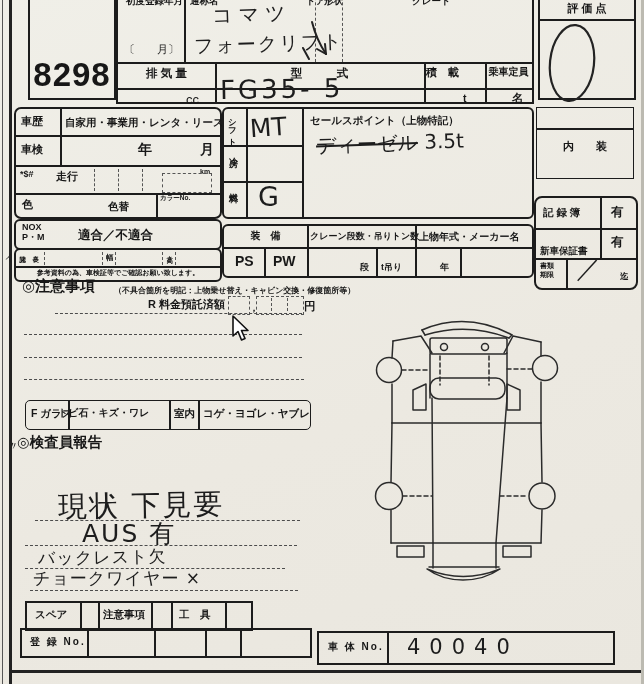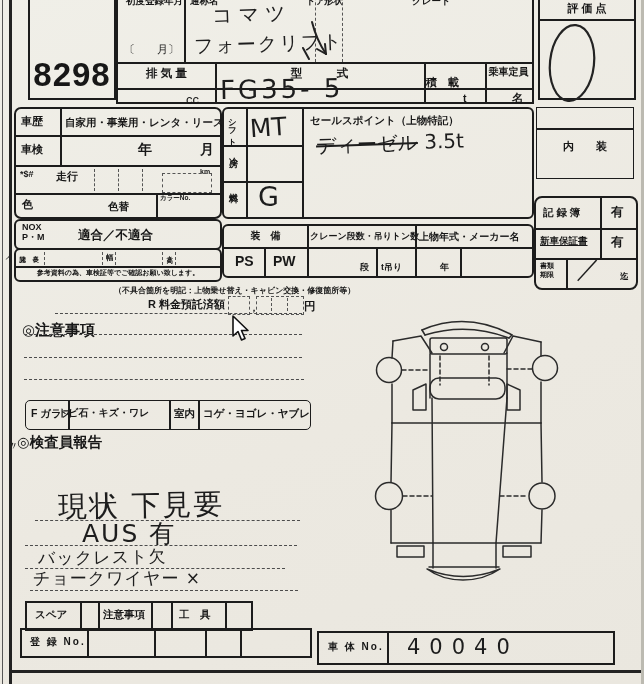--- a/index.html
+++ b/index.html
@@ -42,21 +42,21 @@
     <div class="txt b" style="left:294px;top:4px;font-size:9.5px;">グレード</div>
     <div class="vline" style="left:66px;top:0;height:70px;"></div>
     <div class="vdot" style="left:197px;top:0;height:70px;"></div>
     <div class="vdot" style="left:224px;top:0;height:70px;"></div>
     <div class="txt" style="left:6px;top:52px;font-size:11px;">〔　　月〕</div>
     <div class="txt hand" style="left:94px;top:12px;font-size:20px;letter-spacing:6px;transform:rotate(-2deg);">コマツ</div>
     <div class="txt hand" style="left:76px;top:42px;font-size:19px;letter-spacing:2px;transform:rotate(-2deg);">フォークリフト</div>
     <div class="hline" style="left:0;top:70px;width:414px;"></div>
     <div class="txt b center" style="left:0;top:75px;width:97px;font-size:11.5px;">排 気 量</div>
     <div class="txt b center" style="left:97px;top:75px;width:209px;font-size:11.5px;">型　　　式</div>
-    <div class="txt b center" style="left:306px;top:85px;width:37px;font-size:11px;">積　載</div>
+    <div class="txt b center" style="left:306px;top:75px;width:37px;font-size:11px;">積　載</div>
     <div class="txt b center" style="left:367px;top:75px;width:47px;font-size:10px;">乗車定員</div>
     <div class="vline" style="left:97px;top:70px;height:40px;"></div>
     <div class="vline" style="left:306px;top:70px;height:40px;"></div>
     <div class="vline" style="left:367px;top:70px;height:40px;"></div>
     <div class="hline" style="left:0;top:96px;width:414px;"></div>
     <div class="txt" style="left:68px;top:101px;font-size:13px;">cc</div>
     <div class="txt hand" style="left:102px;top:84px;font-size:26px;letter-spacing:3px;transform:rotate(-1deg);">FG35- 5</div>
     <div class="txt b" style="left:345px;top:101px;font-size:10.5px;">t</div>
     <div class="txt b" style="left:394px;top:100px;font-size:11.5px;">名</div>
   </div>
@@ -159,31 +159,31 @@
   <div class="boxp" style="left:536px;top:107px;width:96px;height:70px;border-width:1.5px;">
     <div class="txt b center" style="left:0;top:5px;width:96px;font-size:11px;margin-top:28px;">内　　装</div>
     <div class="hline" style="left:0;top:20px;width:96px;"></div>
   </div>
 
   <div class="panel" style="left:534px;top:196px;width:100px;height:90px;border-radius:8px;">
     <div class="txt b" style="left:7px;top:9px;font-size:10.5px;">記 録 簿</div>
     <div class="vline" style="left:64px;top:0;height:60px;"></div>
     <div class="txt b" style="left:75px;top:8px;font-size:12.5px;">有</div>
     <div class="hline" style="left:0;top:30px;width:100px;"></div>
-    <div class="txt b" style="left:4px;top:38px;font-size:9.5px;text-decoration:underline;">新車保証書</div>
+    <div class="txt b" style="left:4px;top:48px;font-size:9.5px;">新車保証書</div>
     <div class="txt b" style="left:75px;top:38px;font-size:12.5px;">有</div>
     <div class="hline" style="left:0;top:60px;width:100px;"></div>
     <div class="txt b" style="left:4px;top:64px;font-size:7px;">書類</div>
     <div class="txt b" style="left:4px;top:73px;font-size:7px;">期限</div>
     <div class="vline" style="left:30px;top:60px;height:30px;"></div>
     <div class="txt hand" style="left:40px;top:58px;font-size:25px;">／</div>
     <div class="txt b" style="left:84px;top:74px;font-size:8.5px;">迄</div>
   </div>
 
-  <div class="txt b" style="left:22px;top:278px;font-size:15px;margin-top:44px;">◎注意事項</div>
+  <div class="txt b" style="left:22px;top:278px;font-size:15px;">◎注意事項</div>
   <div class="txt b" style="left:114px;top:287px;font-size:8px;">（不具合箇所を明記：上物乗せ替え・キャビン交換・修復箇所等）</div>
   <div class="txt b" style="left:148px;top:299px;font-size:11px;">R 料金預託済額</div>
   <div class="abs" style="left:228px;top:296px;width:20px;height:17px;border:1.2px dashed #555;"></div>
   <div class="txt b" style="left:249px;top:303px;font-size:10px;">，</div>
   <div class="abs" style="left:256px;top:296px;width:46px;height:17px;border:1.2px dashed #555;"></div>
   <div class="vdot" style="left:271px;top:298px;height:13px;"></div>
   <div class="vdot" style="left:287px;top:298px;height:13px;"></div>
   <div class="txt b" style="left:304px;top:300px;font-size:11.5px;">円</div>
 
   <div class="dline" style="left:55px;top:313px;width:247px;"></div>

